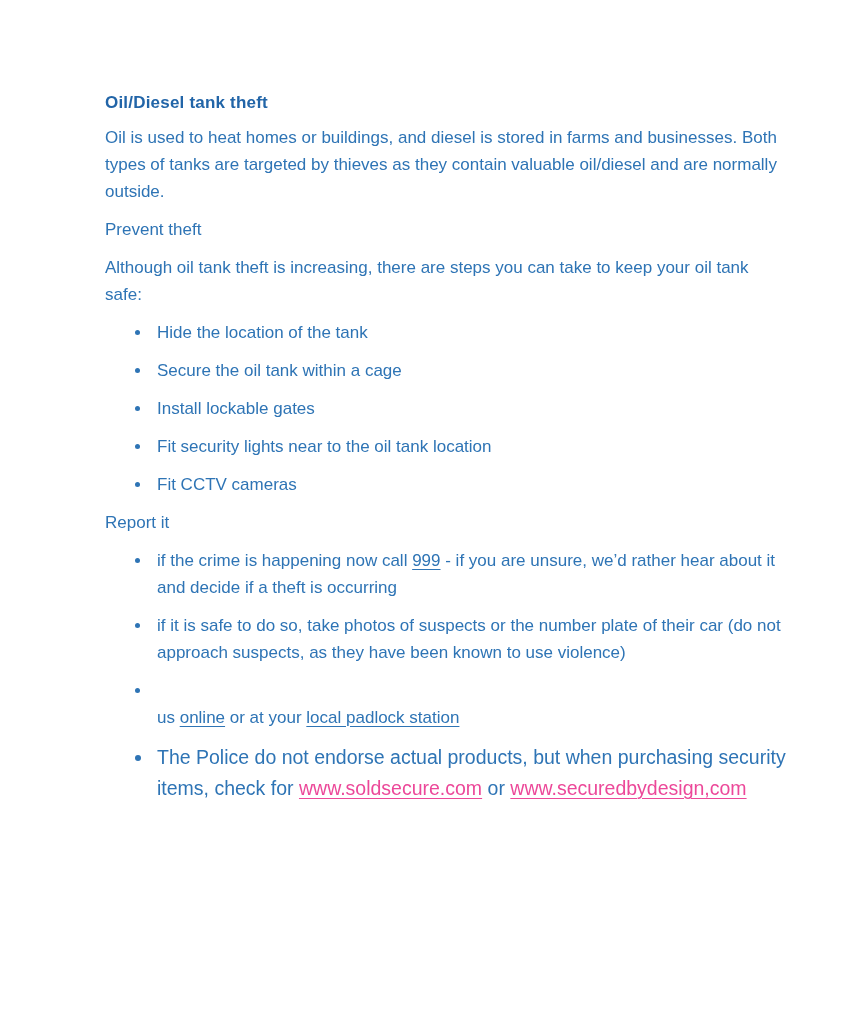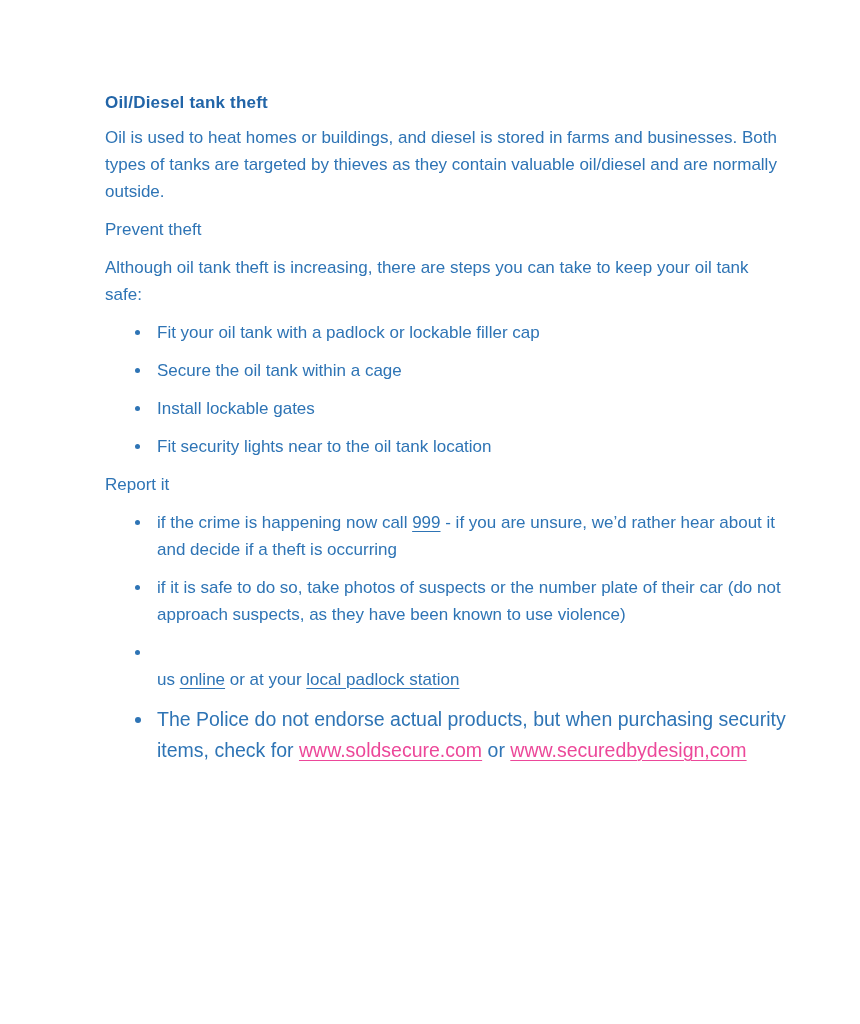--- a/index.html
+++ b/index.html
@@ -84,33 +84,37 @@
 
   <p class="body-text">Oil is used to heat homes or buildings, and diesel is stored in farms and businesses. Both types of tanks are targeted by thieves as they contain valuable oil/diesel and are normally outside.</p>
 
   <h2 class="sub-heading">Prevent theft</h2>
 
   <p class="body-text">Although oil tank theft is increasing, there are steps you can take to keep your oil tank safe:</p>
 
   <ul class="bullet-list">
     <li>
       <span class="bullet-dot"></span>
-      <span>Fit your oil tank with a padlock or lockable filler cap</span>
+      <span>Hide the location of the tank</span>
     </li>
     <li>
       <span class="bullet-dot"></span>
       <span>Secure the oil tank within a cage</span>
     </li>
     <li>
       <span class="bullet-dot"></span>
       <span>Install lockable gates</span>
     </li>
     <li>
       <span class="bullet-dot"></span>
       <span>Fit security lights near to the oil tank location</span>
+    </li>
+    <li>
+      <span class="bullet-dot"></span>
+      <span>Fit CCTV cameras</span>
     </li>
   </ul>
 
   <h2 class="sub-heading">Report it</h2>
 
   <ul class="bullet-list">
     <li>
       <span class="bullet-dot"></span>
       <span>if the crime is happening now call </span><a class="inline-link">999</a><span> - if you are unsure, we’d rather hear about it and decide if a theft is occurring</span>
     </li>

